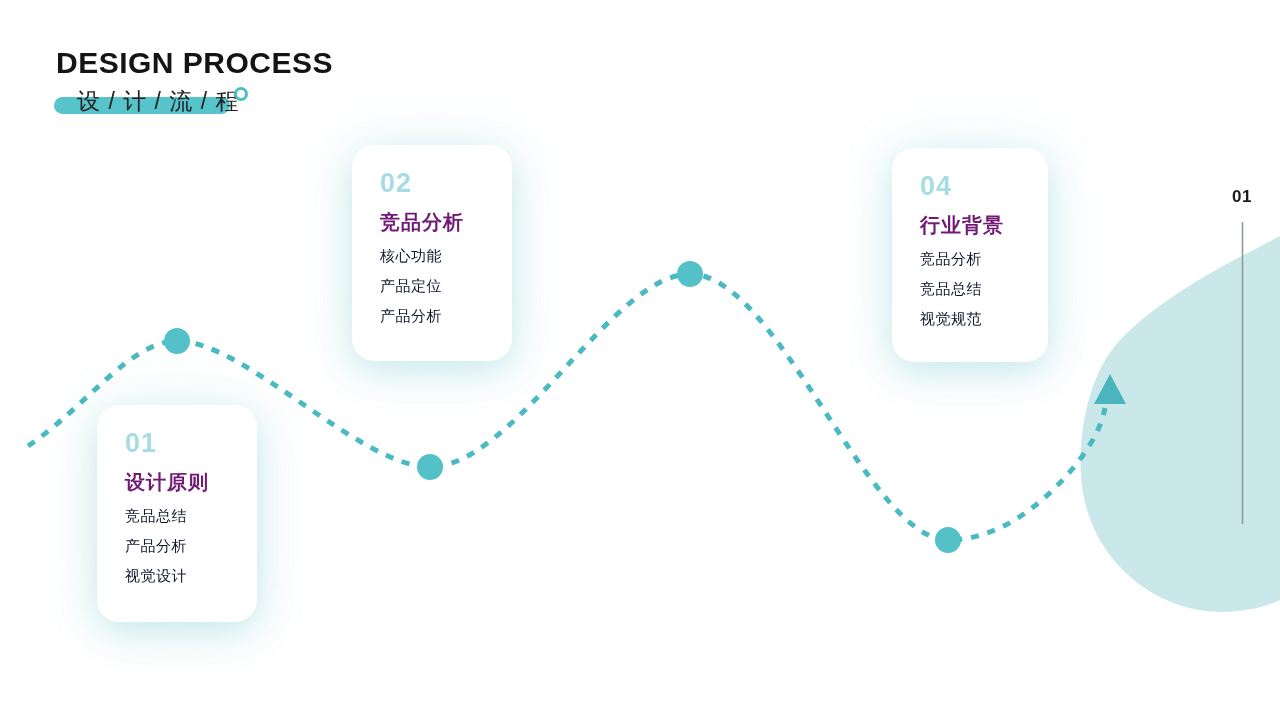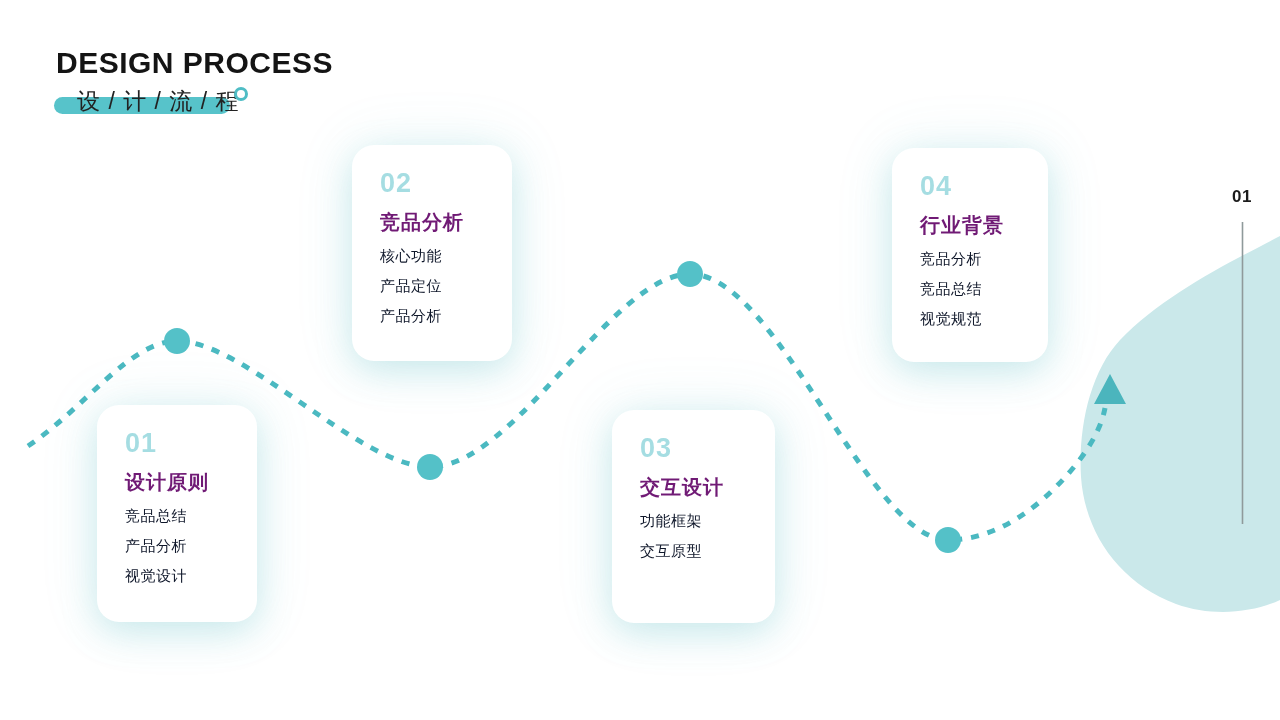--- a/index.html
+++ b/index.html
@@ -155,26 +155,20 @@
   </div>
 
   <div class="card card-2">
     <div class="card-number">02</div>
     <div class="card-title">竞品分析</div>
     <div class="card-item">核心功能</div>
     <div class="card-item">产品定位</div>
     <div class="card-item">产品分析</div>
   </div>
 
-  <div class="card card-3">
-    <div class="card-number">03</div>
-    <div class="card-title">交互设计</div>
-    <div class="card-item">功能框架</div>
-    <div class="card-item">交互原型</div>
-  </div>
 
   <div class="card card-4">
     <div class="card-number">04</div>
     <div class="card-title">行业背景</div>
     <div class="card-item">竞品分析</div>
     <div class="card-item">竞品总结</div>
     <div class="card-item">视觉规范</div>
   </div>
 
 </div>

